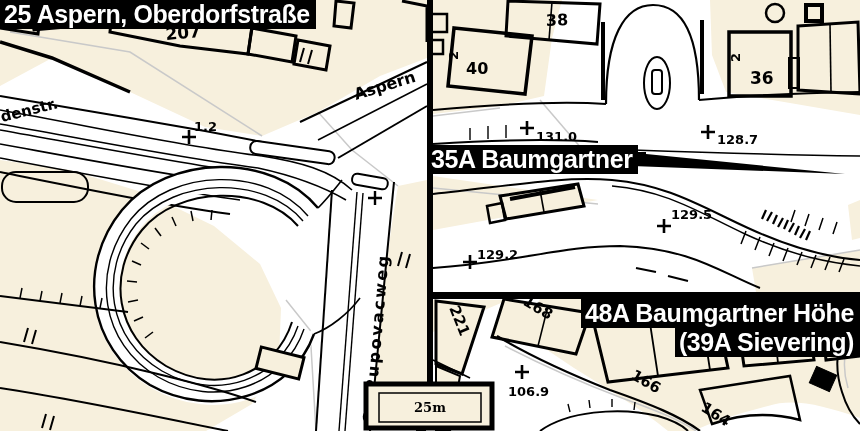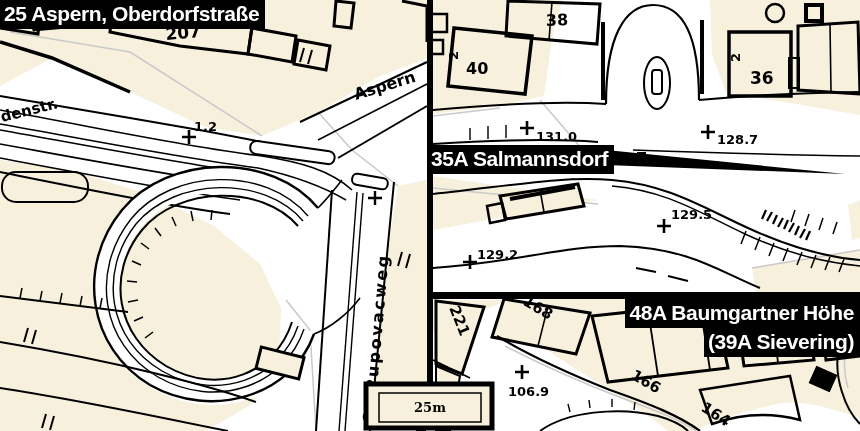--- a/index.html
+++ b/index.html
@@ -1,20 +1,20 @@
 <!DOCTYPE html>
 <html><head>
 <meta charset="utf-8">
 <style>
   html,body{margin:0;padding:0;background:#222;}
   #stage{position:relative;width:860px;height:431px;overflow:hidden;background:#fff;
          font-family:"Liberation Sans",sans-serif;}
   #map-svg{position:absolute;left:0;top:0;}
   .panel-label{position:absolute;background:#000;color:#fff;font-weight:bold;
-               font-size:21px;line-height:26px;padding:1px 6px 2px 4px;white-space:nowrap;
+               font-size:25px;line-height:26px;padding:1px 6px 2px 4px;white-space:nowrap;
                letter-spacing:-0.4px;}
   .num{font-family:"DejaVu Sans",sans-serif;font-weight:bold;fill:#000;}
   .elev{font-family:"DejaVu Sans",sans-serif;font-weight:bold;font-size:13px;fill:#000;}
   .street{font-family:"DejaVu Sans",sans-serif;font-weight:bold;fill:#000;}
   .scaletext{font-family:"DejaVu Serif",serif;font-weight:bold;font-size:13px;fill:#000;}
 </style>
 </head>
 <body>
 
 <div id="stage">
@@ -269,17 +269,17 @@
   </g>
 
   <g>
     <rect x="366" y="384" width="126" height="44" fill="#f7f0dd" stroke="#000" stroke-width="5"></rect>
     <rect x="379" y="393" width="102" height="29" fill="none" stroke="#000" stroke-width="1.5"></rect>
     <text class="scaletext" x="430" y="412" text-anchor="middle">25m</text>
   </g>
 </svg>
 
 <div class="panel-label" style="left:0;top:399;">25 Aspern, Oberdorfstraße</div>
-<div class="panel-label" style="left:427px;top:145px;">35A Salmannsdorf</div>
+<div class="panel-label" style="left:427px;top:145px;">35A Baumgartner</div>
 <div class="panel-label" style="right:0;top:299px;text-align:center;">48A Baumgartner Höhe</div>
 <div class="panel-label" style="right:0;top:328px;margin-left:48px;">(39A Sievering)</div>
 
 </div>
 
 </body></html>

